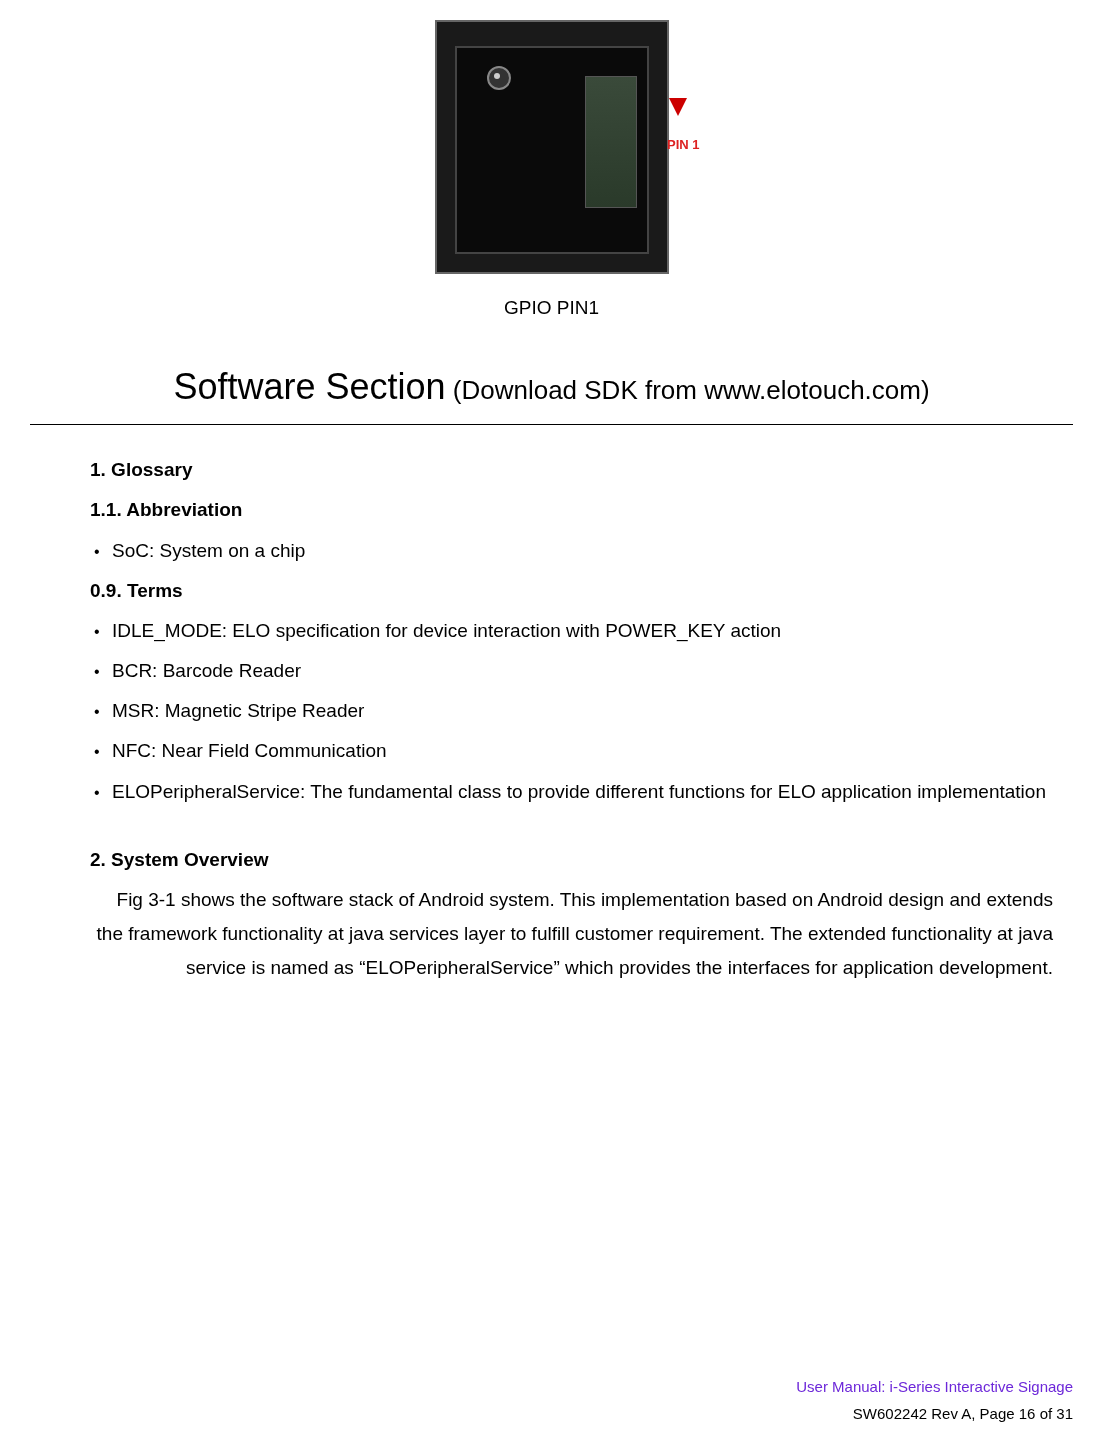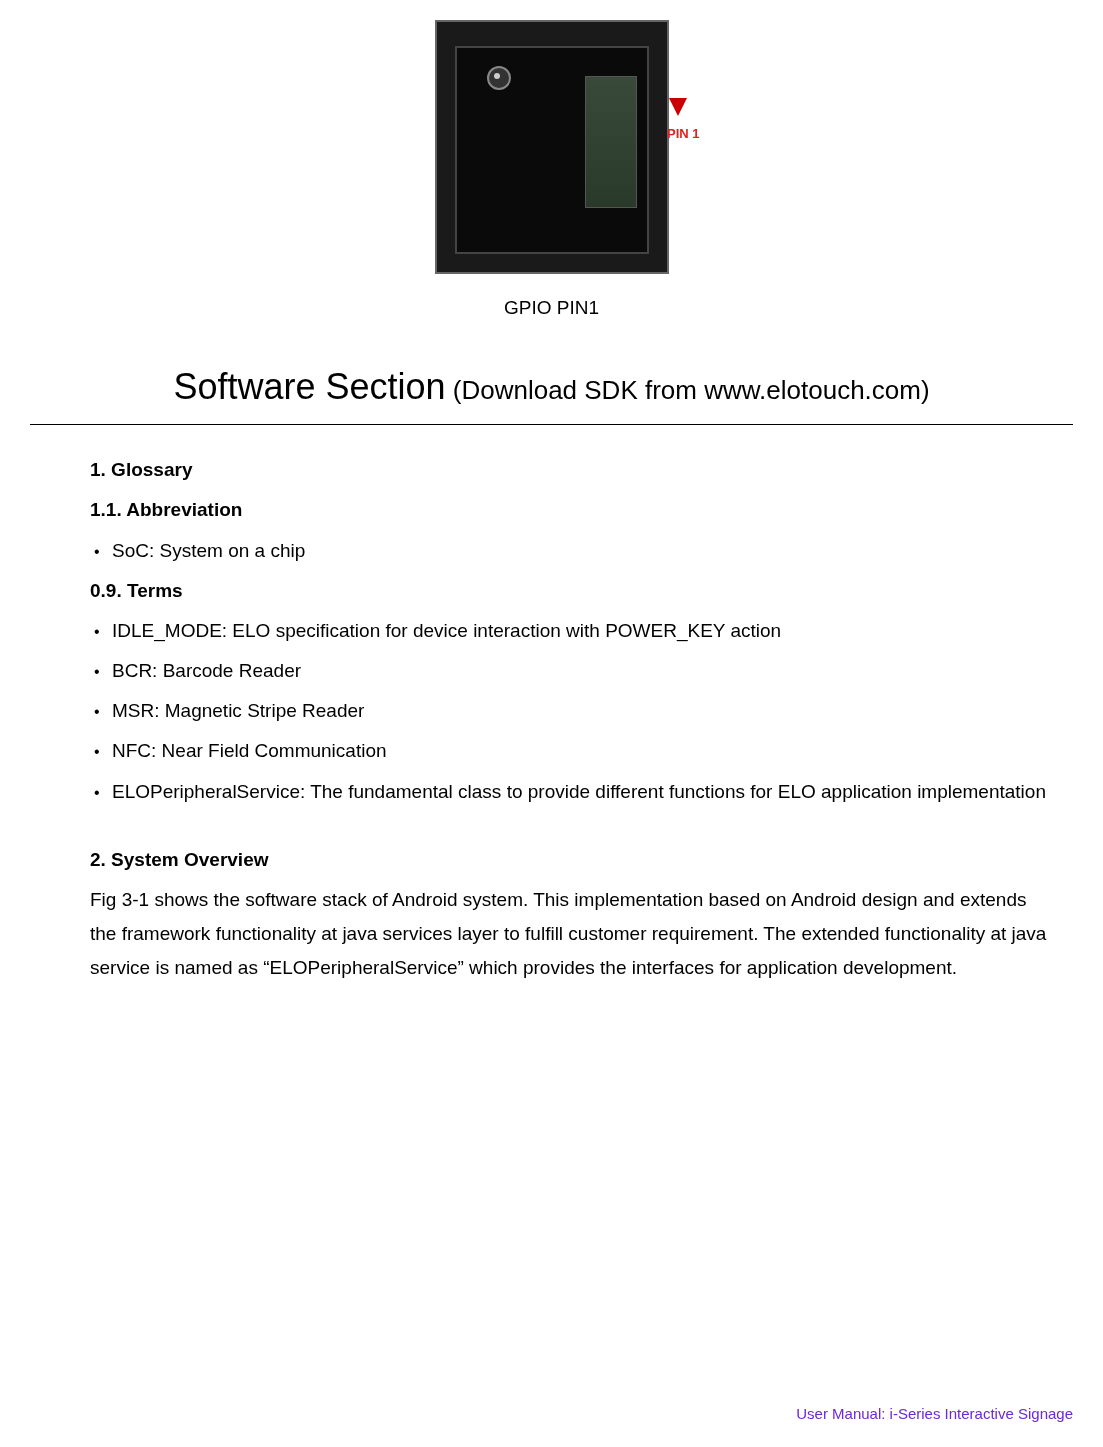--- a/index.html
+++ b/index.html
@@ -68,21 +68,21 @@
       top: 50px;
       width: 0;
       height: 0;
       border-left: 9px solid transparent;
       border-right: 9px solid transparent;
       border-top: 18px solid #cc0000;
     }
     .pin-label {
       position: absolute;
       right: -53px;
-      top: 74px;
+      top: 85px;
       color: #dd2222;
       font-size: 13px;
       font-weight: bold;
     }
     .image-caption {
       text-align: center;
       font-size: 19px;
       margin-top: 6px;
       margin-bottom: 30px;
     }
@@ -110,20 +110,21 @@
       padding-left: 4px;
     }
     .bullet-item::before {
       content: "•";
       display: inline-block;
       width: 18px;
       font-size: 16px;
     }
     .paragraph {
       margin-top: 6px;
+      text-align: right;
     }
     .footer {
       position: absolute;
       bottom: 20px;
       right: 30px;
       text-align: right;
       font-size: 15px;
     }
     .footer-line1 {
       color: #6d28d9;
@@ -165,13 +166,14 @@
   <div class="bullet-item">ELOPeripheralService: The fundamental class to provide different functions for ELO application implementation</div>
 
   <div style="height: 22px;"></div>
 
   <div class="heading-bold">2.  System Overview</div>
   <div class="paragraph">Fig 3-1 shows the software stack of Android system. This implementation based on Android design and extends the framework functionality at java services layer to fulfill customer requirement. The extended functionality at java service is named as “ELOPeripheralService” which provides the interfaces for application development.</div>
 </div>
 
 <div class="footer">
   <div class="footer-line1">User Manual: i-Series Interactive Signage</div>
+  <div class="footer-line2">SW602242 Rev A, Page 16 of 31</div>
 </div>
 
 </body></html>

